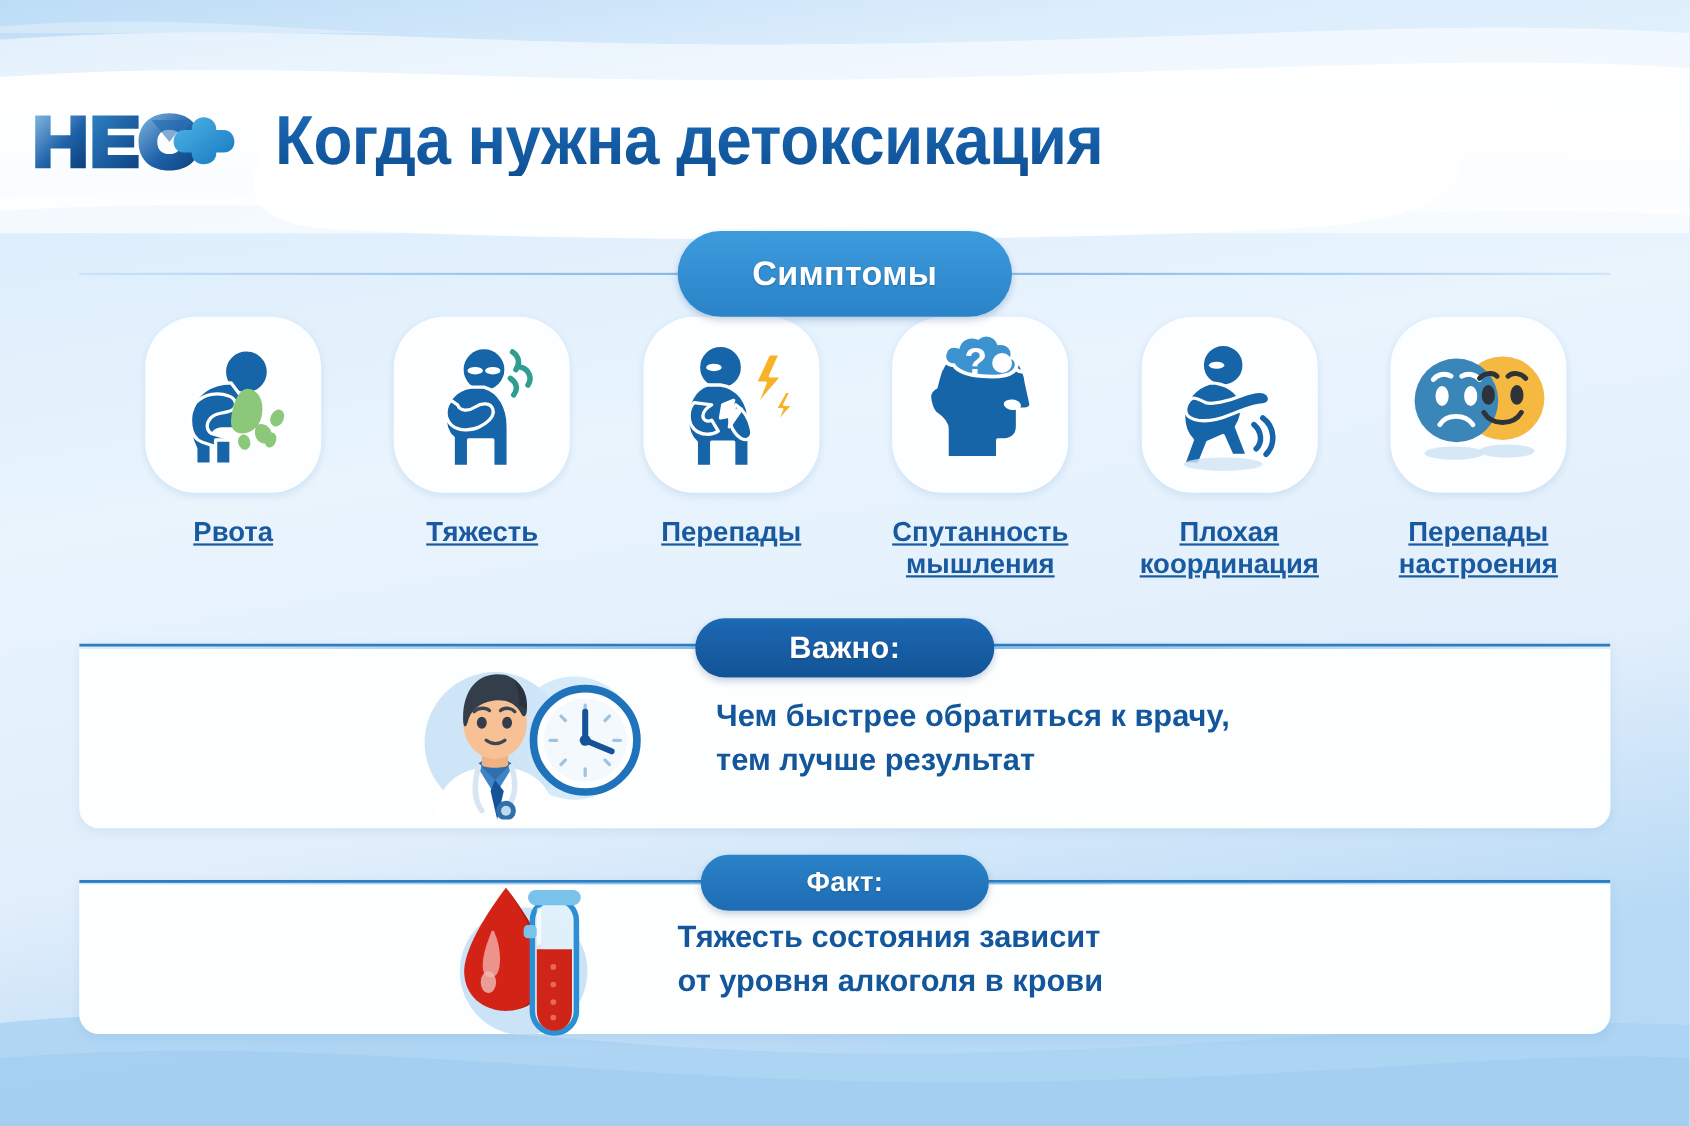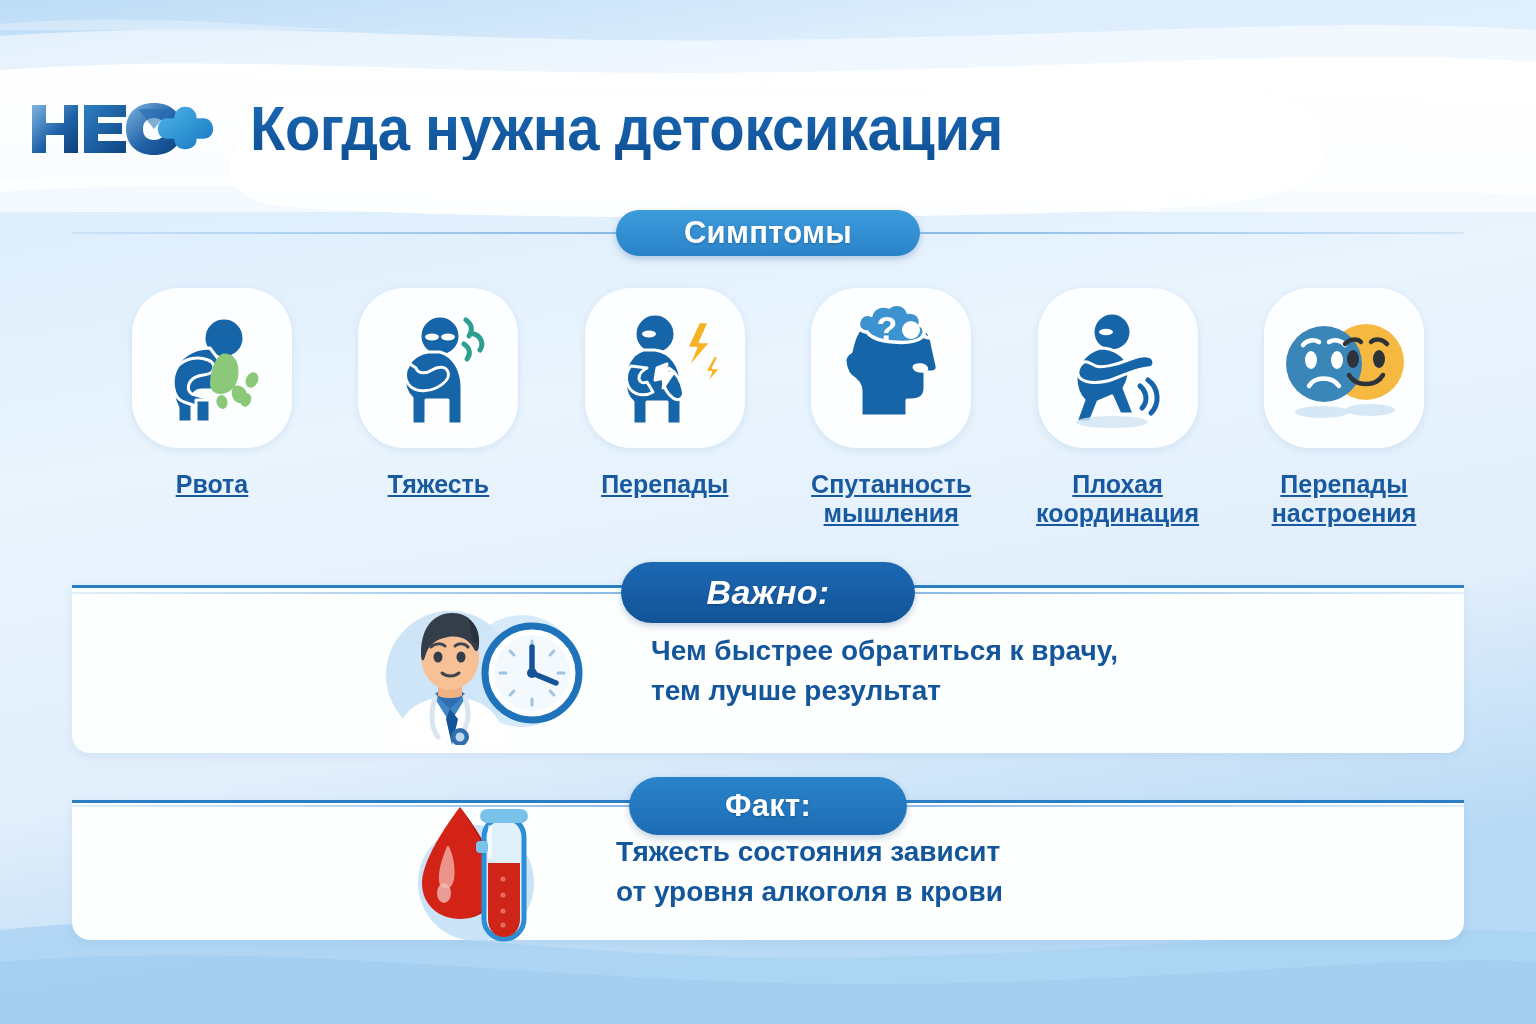--- a/index.html
+++ b/index.html
@@ -65,29 +65,29 @@
     color: #ffffff;
     font-weight: bold;
     text-align: center;
     border-radius: 999px;
     white-space: nowrap;
     text-shadow: 0 1px 2px rgba(0,0,0,0.22);
     box-shadow: 0 3px 7px rgba(20,70,130,0.25);
   }
   .badge.symptoms {
     background: linear-gradient(180deg,#3d9bdc 0%, #2a83c8 100%);
-    font-size: 31px; padding: 5px 68px; letter-spacing: 0.3px;
+    font-size: 31px; padding: 21px 68px; letter-spacing: 0.3px;
   }
   .badge.important {
     background: linear-gradient(180deg,#1d69b4 0%, #125396 100%);
-    font-size: 34px; padding: 11px 86px; letter-spacing: 0.3px; font-style: italic;
+    font-size: 28px; padding: 11px 86px; letter-spacing: 0.3px;
   }
   .badge.fact {
     background: linear-gradient(180deg,#2a83c8 0%, #1d6cb4 100%);
-    font-size: 31px; padding: 11px 96px; letter-spacing: 0.3px;
+    font-size: 25px; padding: 11px 96px; letter-spacing: 0.3px;
   }
 
   
   .symptoms-grid {
     position: absolute;
     top: 288px; left: 128px; width: 1300px;
     display: flex; justify-content: space-between;
     z-index: 4;
   }
   .sym {

